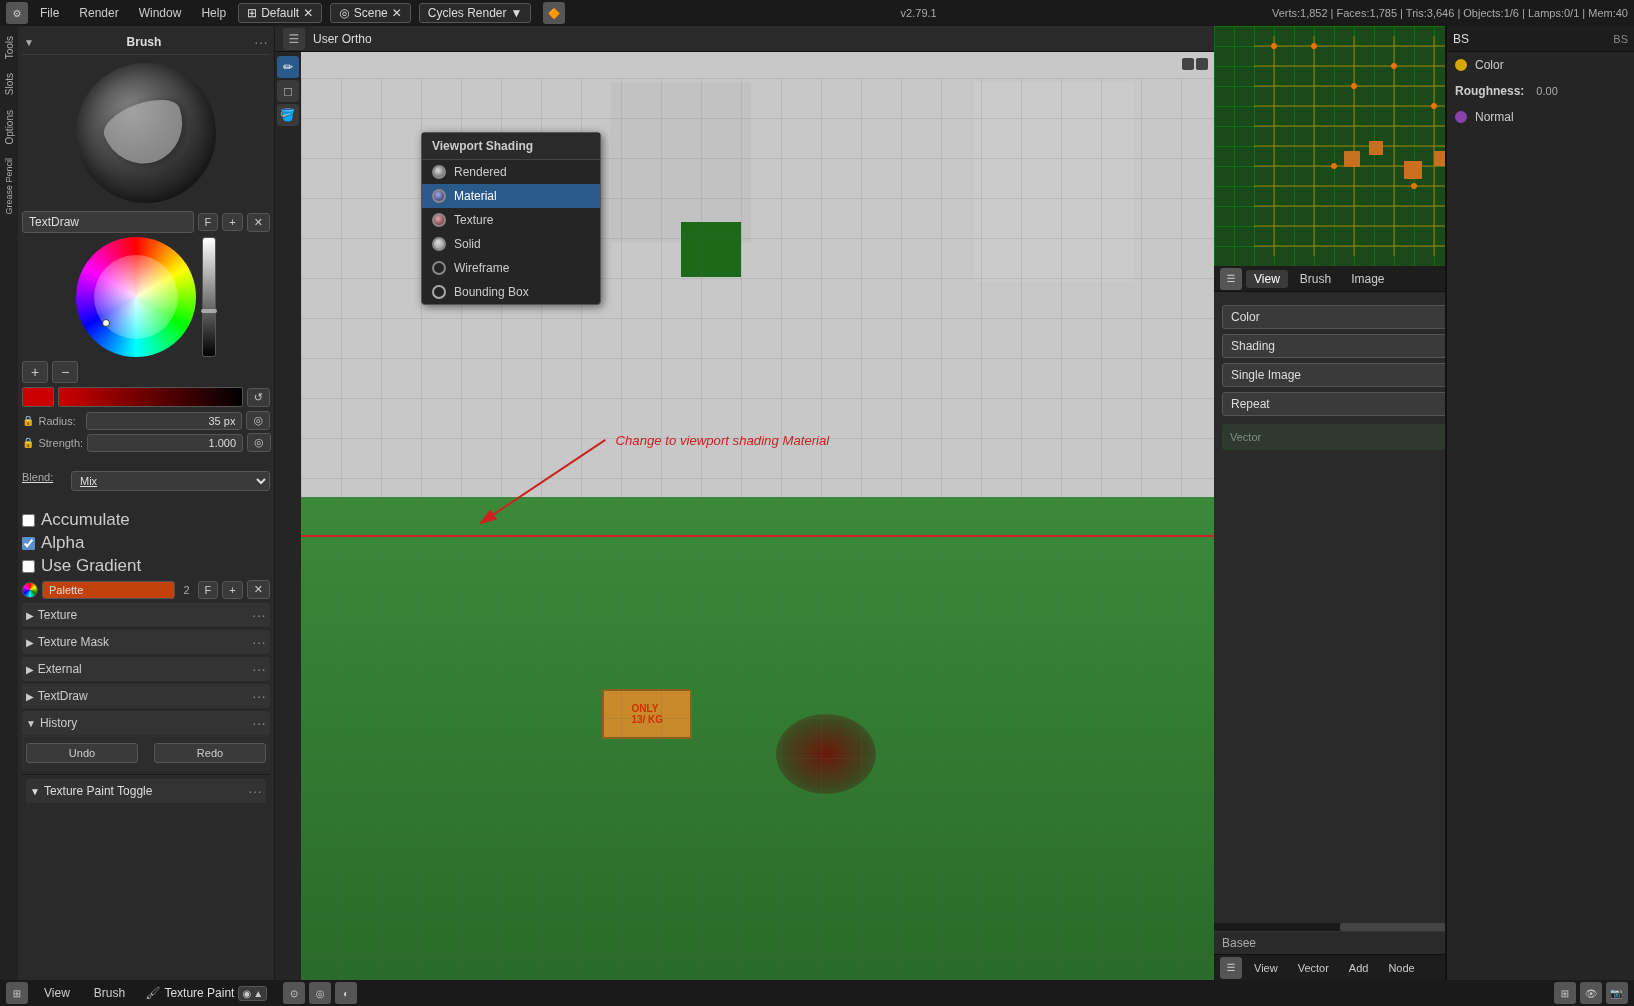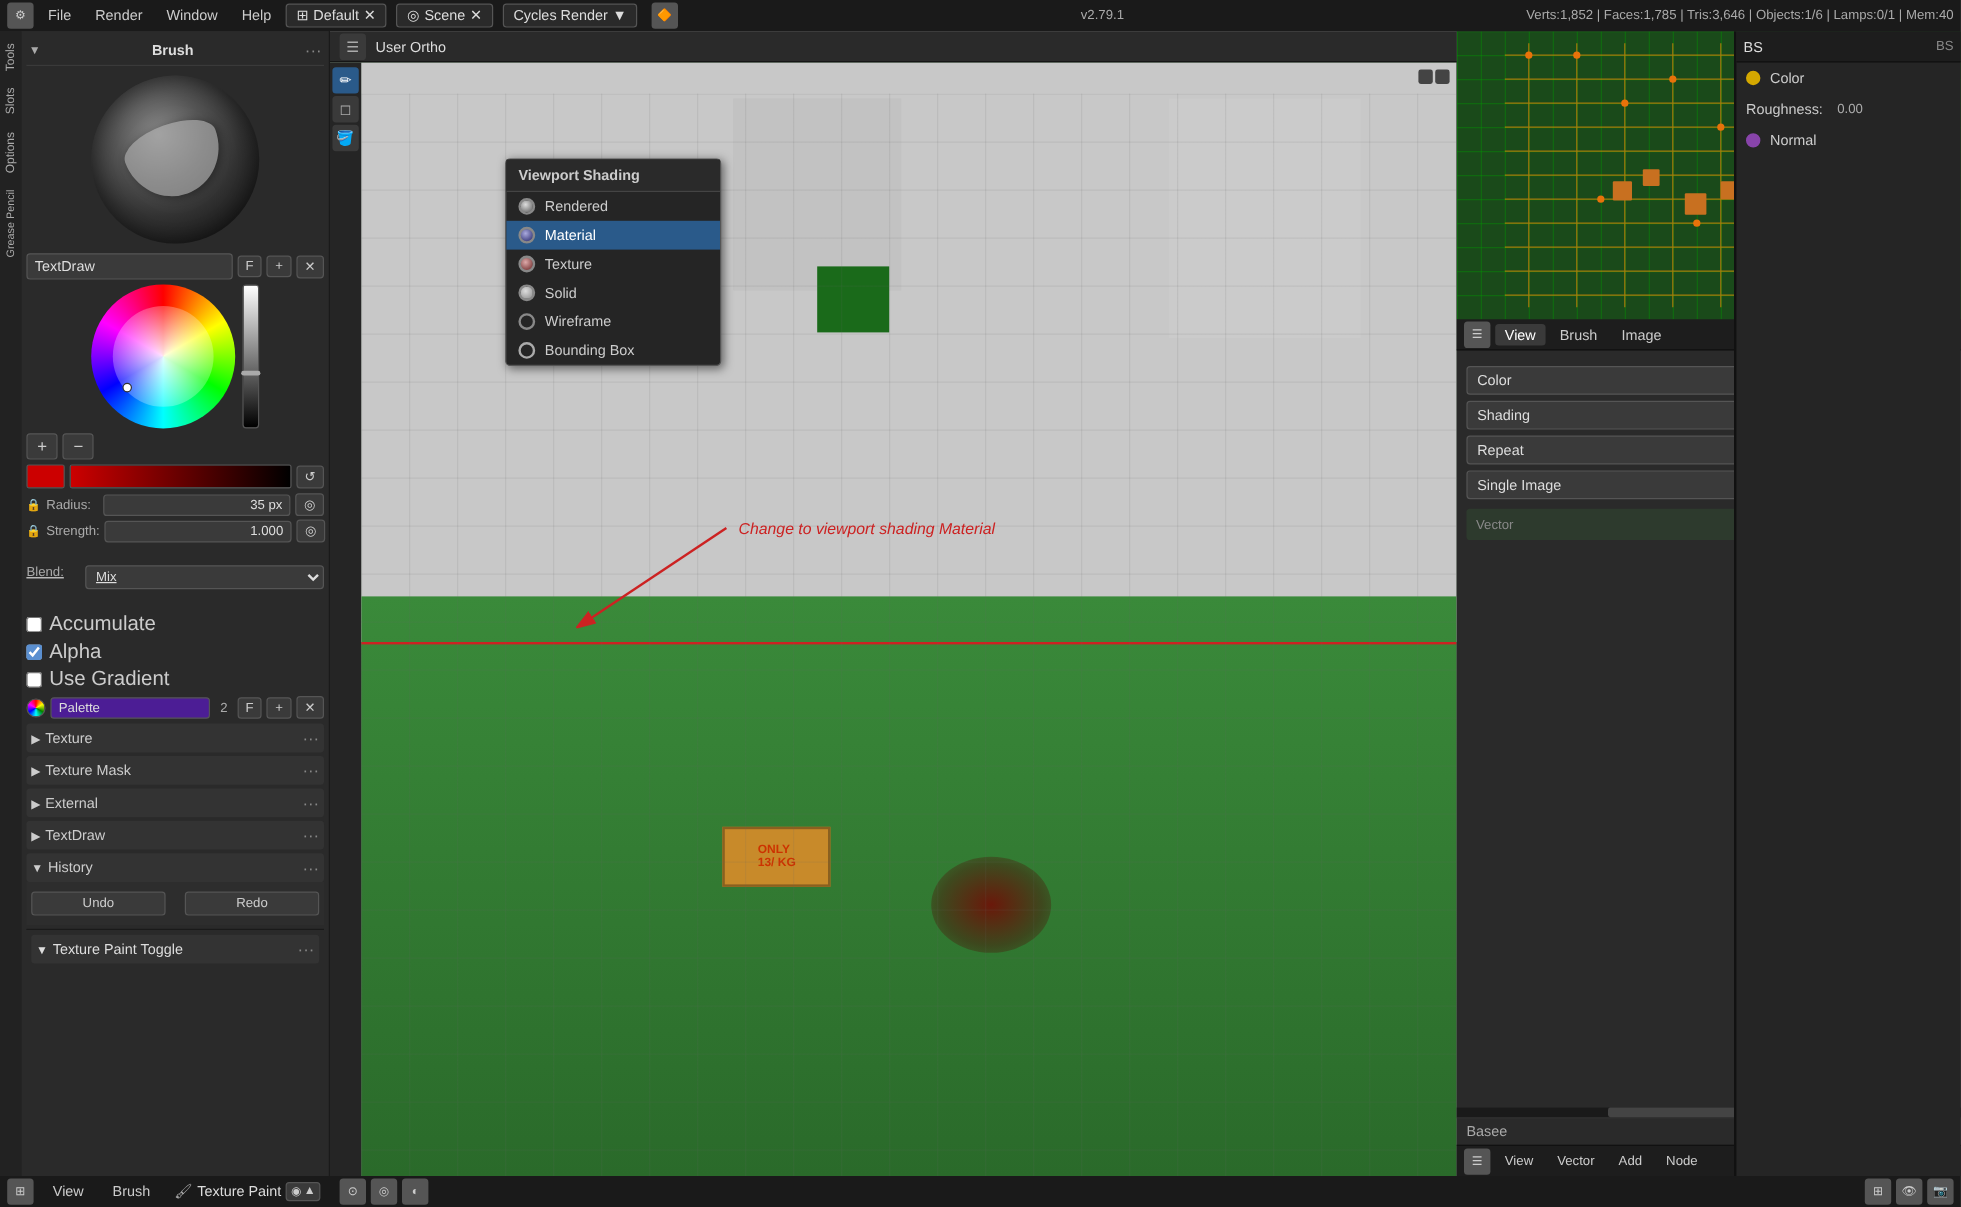--- a/index.html
+++ b/index.html
@@ -928,21 +928,21 @@
       <input type="checkbox" checked="" style="">
       <span class="checkbox-label">Alpha</span>
     </div>
     <div class="checkbox-row">
       <input type="checkbox" style="">
       <span class="checkbox-label">Use Gradient</span>
     </div>
 
     <div class="palette-row">
       <div class="palette-dot"></div>
-      <div style="flex:1; background:#4c1d95; border:1px solid #555; border-radius:3px; padding:2px 6px; font-size:11px; color:#ddd;">Palette</div>
+      <div style="flex:1; background:#c2410c; border:1px solid #555; border-radius:3px; padding:2px 6px; font-size:11px; color:#ddd;">Palette</div>
       <span style="font-size:11px; color:#aaa; padding:0 4px;">2</span>
       <button class="brush-btn">F</button>
       <button class="brush-btn">+</button>
       <button class="brush-btn">✕</button>
     </div>
 
     <div class="collapsible-section">
       <div class="collapsible-header">
         <span><span class="caret">▶</span><span>Texture</span></span>
         <span class="dots-menu">···</span>
@@ -1161,28 +1161,28 @@
       <div class="prop-selector">
         <div class="selector-control">
           <span>Shading</span>
           <span class="selector-arrow">▼</span>
         </div>
       </div>
 
 
       <div class="prop-selector">
         <div class="selector-control">
-          <span>Repeat</span>
+          <span>Single Image</span>
           <span class="selector-arrow">▼</span>
         </div>
       </div>
 
       <div class="prop-selector">
         <div class="selector-control">
-          <span>Single Image</span>
+          <span>Repeat</span>
           <span class="selector-arrow">▼</span>
         </div>
       </div>
 
       <div class="vector-section">
         <div style="padding: 6px 8px; background:#2d3a2d; border-radius:3px;">
           <span class="vector-label">Vector</span>
         </div>
       </div>
     </div>
@@ -1215,21 +1215,21 @@
         <span class="nf-name">BS</span>
         <span style="font-size:11px; color:#888;">BS</span>
       </div>
 
       <div class="nf-node-entry">
         <div class="node-dot yellow"></div>
         <span>Color</span>
       </div>
 
       <div class="nf-node-entry">
-        <span style="color:#ccc; font-size:12px;">Roughness:</span>
+        <span style="color:#ccc; font-size:12px;font-weight:bold;">Roughness:</span>
         <span style="color:#aaa; font-size:11px; margin-left:4px;">0.00</span>
       </div>
 
       <div class="nf-node-entry">
         <div class="node-dot purple"></div>
         <span>Normal</span>
       </div>
     </div>
   </div>
 </div>

